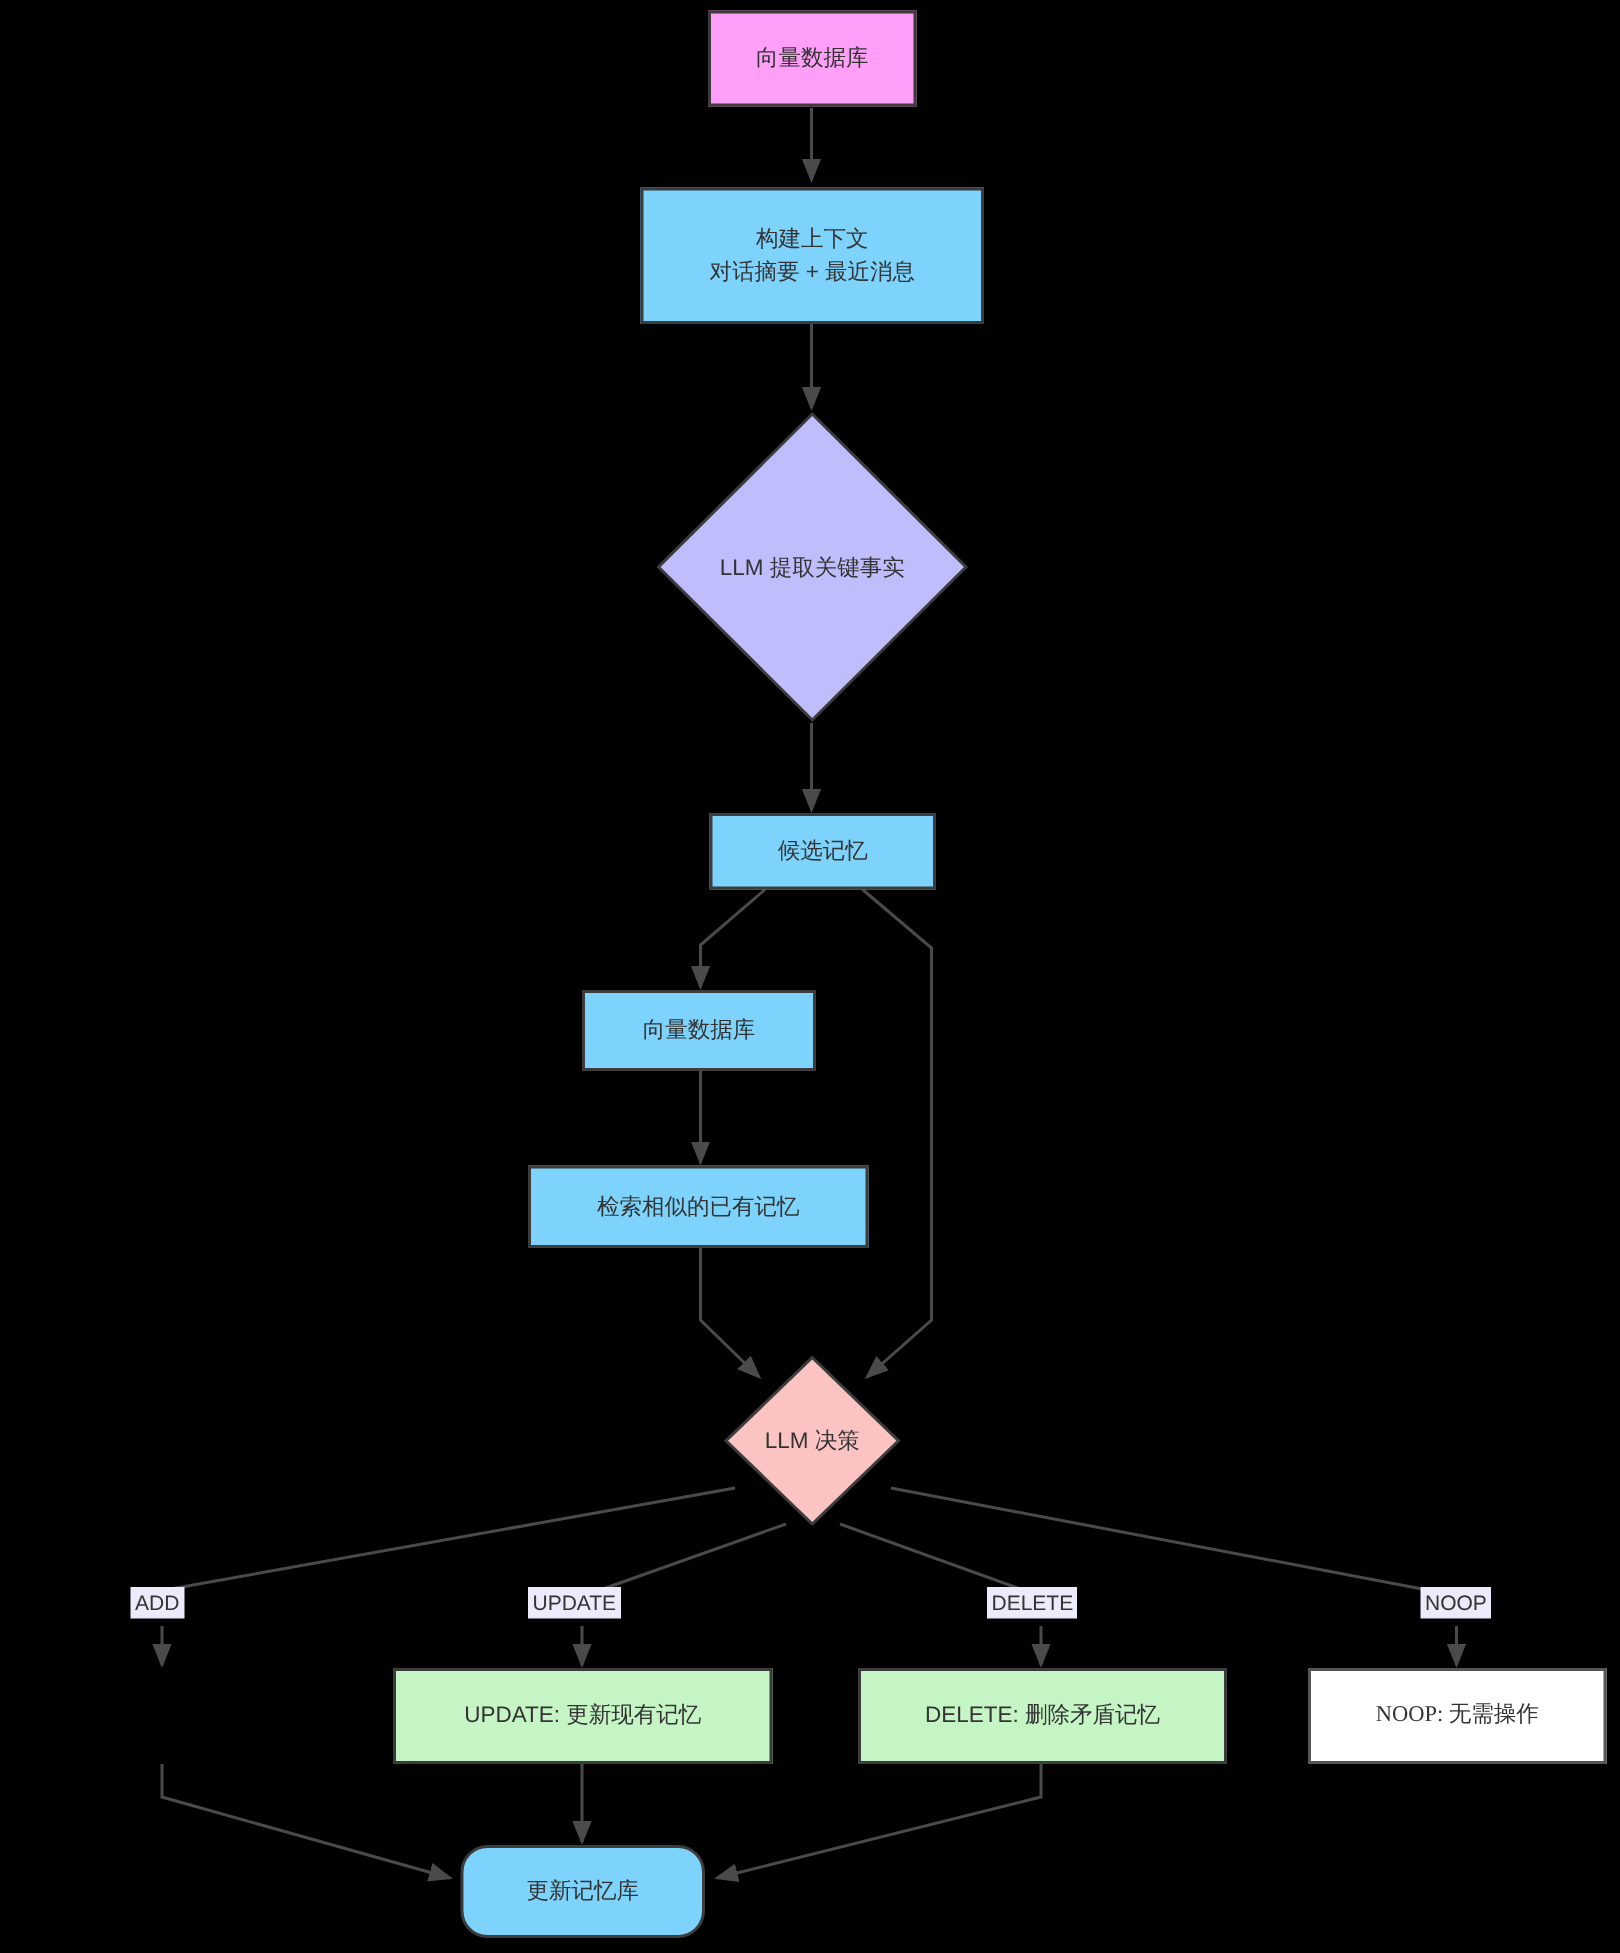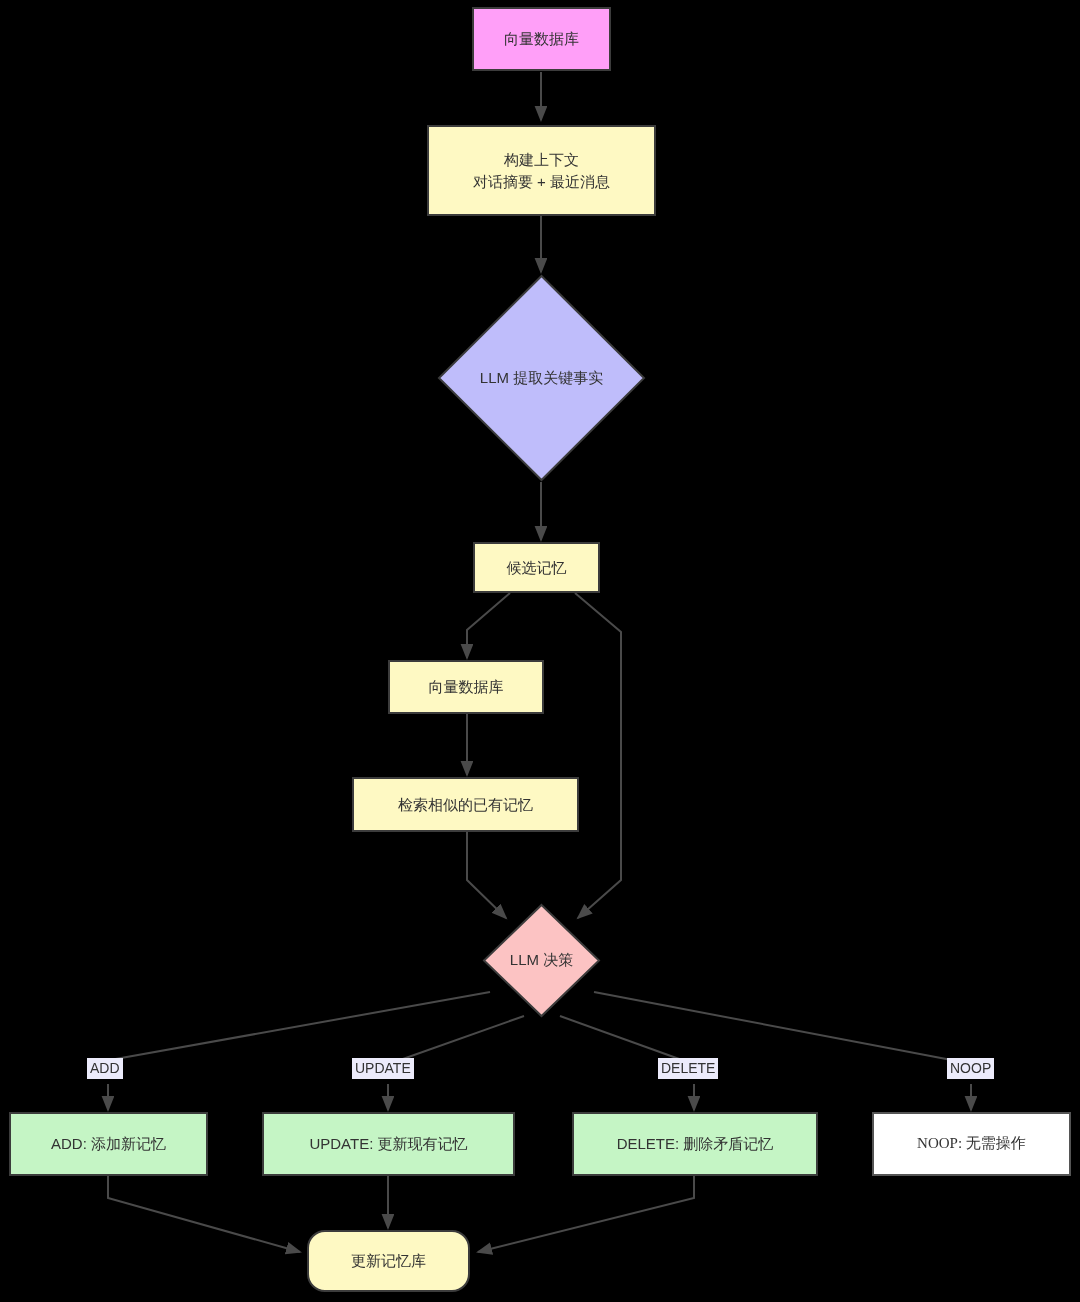--- a/index.html
+++ b/index.html
@@ -30,21 +30,21 @@
     display: flex;
     align-items: center;
     justify-content: center;
     text-align: center;
     border: 2px solid #3c3c3c;
     color: #333333;
     font-size: 15px;
     line-height: 1.45;
     z-index: 2;
   }
-  .node.purple { background: #fef9c3; }
+  .node.purple { background: #7dd3fc; }
   .node.pink   { background: #ff9ff8; }
   .node.green  { background: #c5f5c5; }
   .node.white  { background: #ffffff; border-color: #555555; }
   .node.multiline { flex-direction: column; }
 
   .diamond {
     position: absolute;
     z-index: 2;
   }
   .diamond .shape {
@@ -128,21 +128,21 @@
     <span>对话摘要 + 最近消息</span>
   </div>
 
   <div class="diamond" style="left:437px; top:274px; width:209px; height:208px;">
     <svg class="shape" viewBox="0 0 209 208" xmlns="http://www.w3.org/2000/svg">
       <polygon points="104.5,2 207,104 104.5,206 2,104" fill="#bfbdfb" stroke="#3c3c3c" stroke-width="2"></polygon>
     </svg>
     <div class="dlabel">LLM 提取关键事实</div>
   </div>
 
-  <div class="node purple" style="left:473px; top:542px; width:127px; height:51px;align-items:center;">
+  <div class="node purple" style="left:473px; top:542px; width:151px; height:51px;align-items:center;">
     <span>候选记忆</span>
   </div>
 
   <div class="node purple" style="left:388px; top:660px; width:156px; height:54px;">
     <span>向量数据库</span>
   </div>
 
   <div class="node purple" style="left:352px; top:777px; width:227px; height:55px;">
     <span>检索相似的已有记忆</span>
   </div>
@@ -160,23 +160,20 @@
   <div class="edge-label" style="left:352px; top:1058px;">
     <span>UPDATE</span>
   </div>
   <div class="edge-label" style="left:658px; top:1058px;">
     <span>DELETE</span>
   </div>
   <div class="edge-label" style="left:947px; top:1058px;">
     <span>NOOP</span>
   </div>
 
-  <div class="node green" style="left:9px; top:1112px; width:199px; height:64px;">
-    <span>ADD: 添加新记忆</span>
-  </div>
 
   <div class="node green" style="left:262px; top:1112px; width:253px; height:64px;">
     <span>UPDATE: 更新现有记忆</span>
   </div>
 
   <div class="node green" style="left:572px; top:1112px; width:246px; height:64px;">
     <span>DELETE: 删除矛盾记忆</span>
   </div>
 
   <div class="node white" style="left:872px; top:1112px; width:199px; height:64px;font-family:Liberation Serif, serif;">

